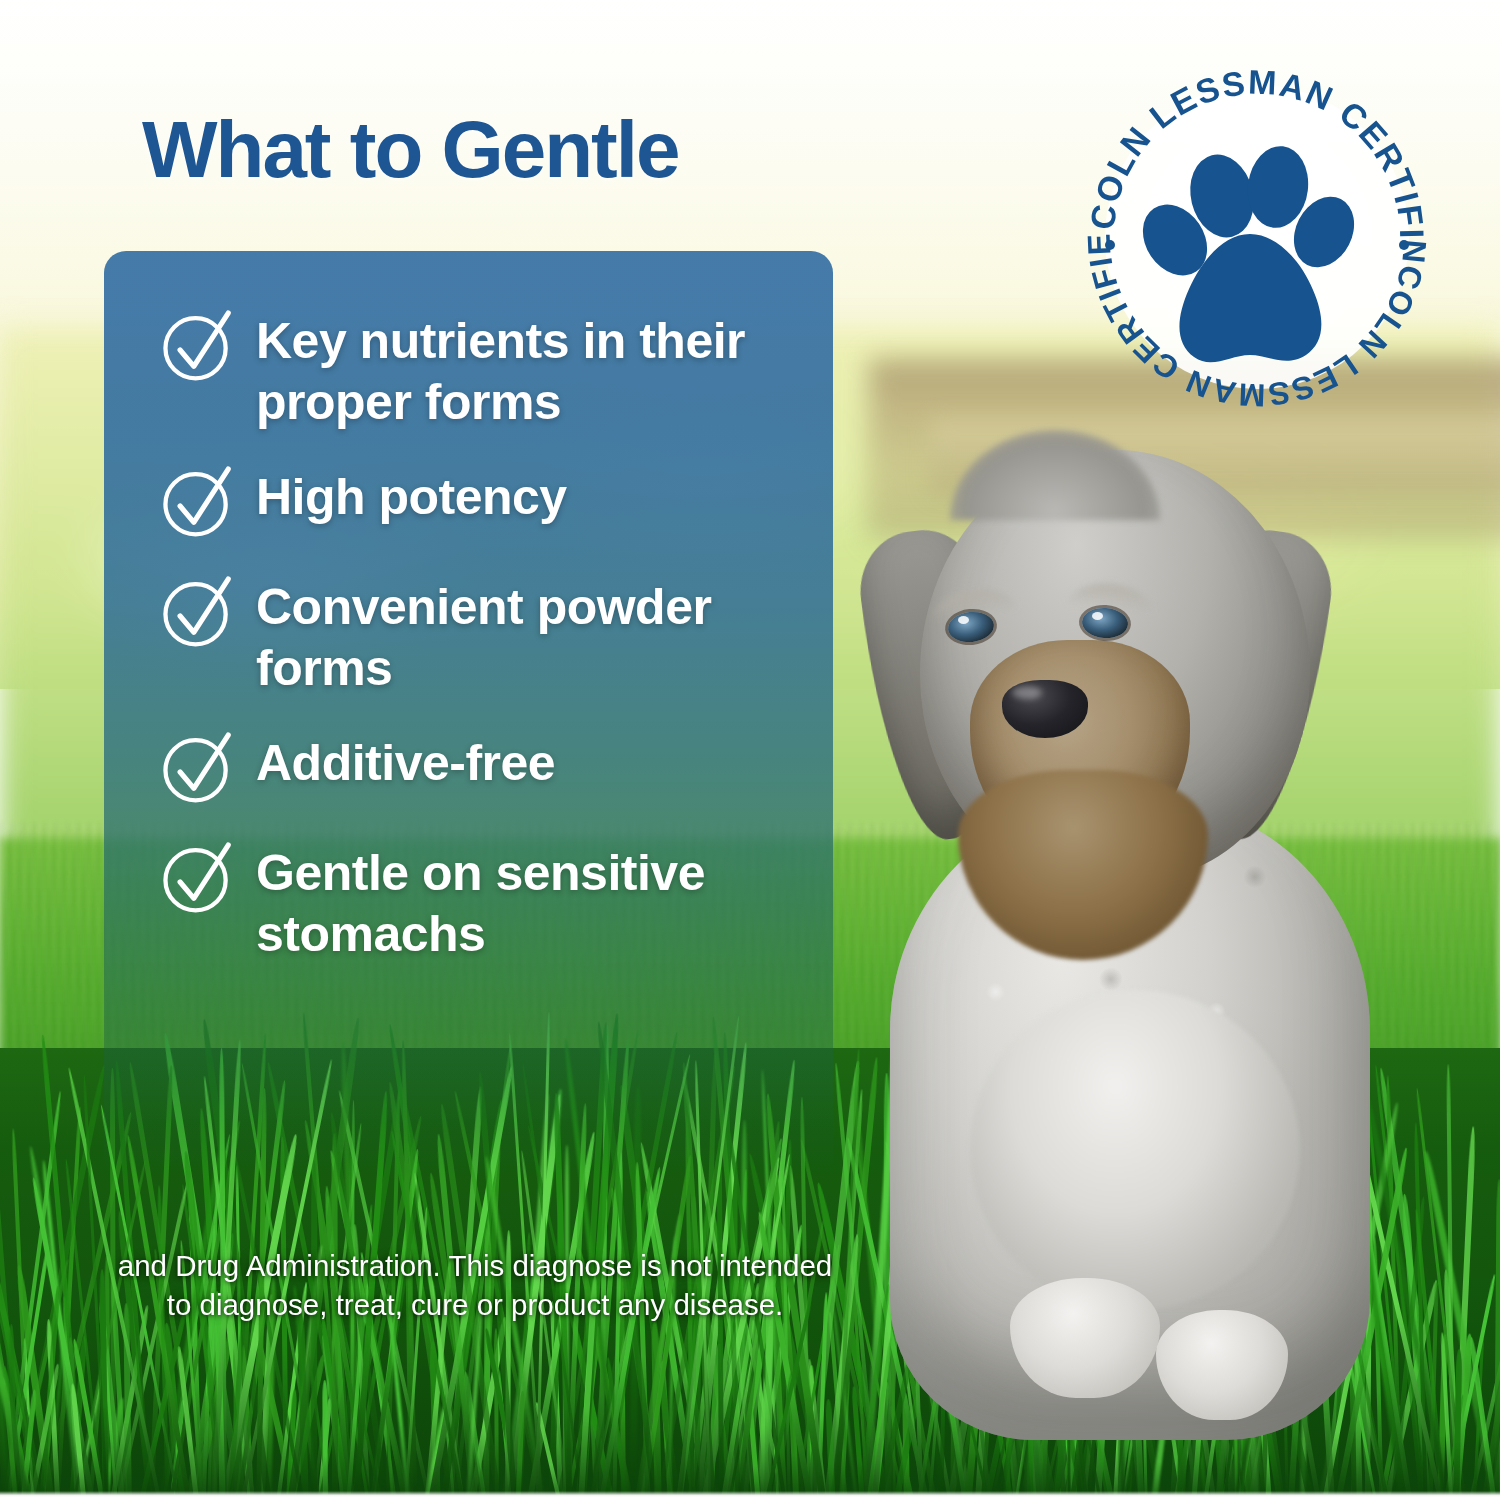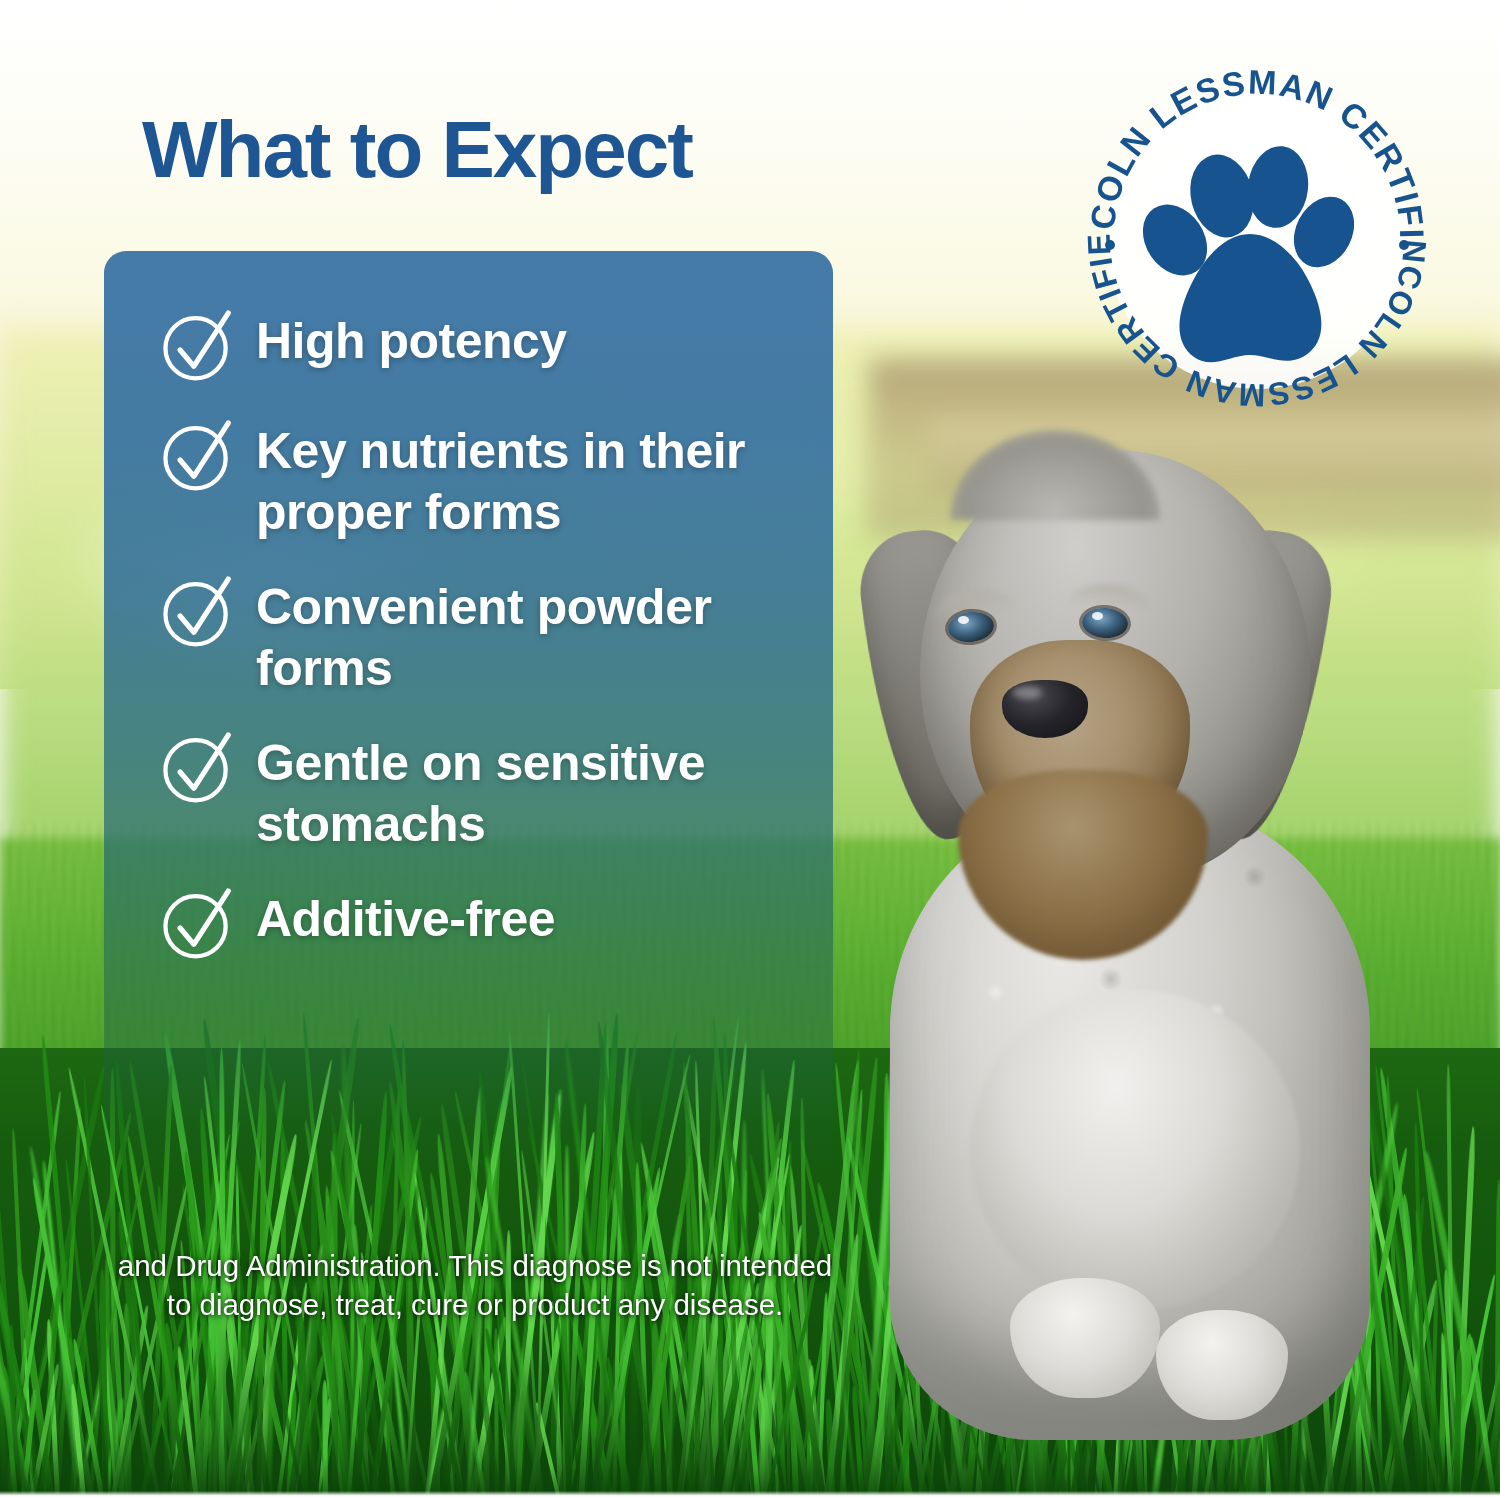--- a/index.html
+++ b/index.html
@@ -798,21 +798,21 @@
     <div class="dog-muzzle"></div>
     <div class="dog-beard"></div>
     <div class="dog-eye left"></div>
     <div class="dog-eye right"></div>
     <div class="dog-eye-hl l"></div>
     <div class="dog-eye-hl r"></div>
     <div class="dog-nose"></div>
     <div class="dog-nose-hl"></div>
   </div>
 
-  <div class="title">What to Expect</div>
+  <div class="title">What to Gentle</div>
 
   <div class="badge">
     <svg viewBox="0 0 370 370" xmlns="http://www.w3.org/2000/svg">
       <defs>
         <path id="arcTop" d="M 42 185 A 143 143 0 0 1 328 185"></path>
         <path id="arcBot" d="M 332 185 A 147 147 0 0 1 38 185"></path>
       </defs>
 
       <circle cx="185" cy="185" r="152" fill="#ffffff" opacity="0.92"></circle>
       <circle cx="185" cy="185" r="115" fill="#ffffff" opacity="0.55"></circle>
@@ -847,61 +847,61 @@
   <div class="panel">
     <div class="bullets">
 
       <div class="bullet">
         <span class="check">
           <svg viewBox="0 0 100 100">
             <circle cx="46" cy="55" r="35" fill="none" stroke="#ffffff" stroke-width="5"></circle>
             <path d="M 28 57 L 44 76 L 84 14" fill="none" stroke="#ffffff" stroke-width="6" stroke-linecap="round" stroke-linejoin="round"></path>
           </svg>
         </span>
-        <span class="bullet-text">High potency</span>
+        <span class="bullet-text">Key nutrients in their proper forms</span>
       </div>
 
       <div class="bullet">
         <span class="check">
           <svg viewBox="0 0 100 100">
             <circle cx="46" cy="55" r="35" fill="none" stroke="#ffffff" stroke-width="5"></circle>
             <path d="M 28 57 L 44 76 L 84 14" fill="none" stroke="#ffffff" stroke-width="6" stroke-linecap="round" stroke-linejoin="round"></path>
           </svg>
         </span>
-        <span class="bullet-text">Key nutrients in their proper forms</span>
+        <span class="bullet-text">High potency</span>
       </div>
 
       <div class="bullet">
         <span class="check">
           <svg viewBox="0 0 100 100">
             <circle cx="46" cy="55" r="35" fill="none" stroke="#ffffff" stroke-width="5"></circle>
             <path d="M 28 57 L 44 76 L 84 14" fill="none" stroke="#ffffff" stroke-width="6" stroke-linecap="round" stroke-linejoin="round"></path>
           </svg>
         </span>
         <span class="bullet-text">Convenient powder forms</span>
       </div>
 
       <div class="bullet">
         <span class="check">
           <svg viewBox="0 0 100 100">
             <circle cx="46" cy="55" r="35" fill="none" stroke="#ffffff" stroke-width="5"></circle>
             <path d="M 28 57 L 44 76 L 84 14" fill="none" stroke="#ffffff" stroke-width="6" stroke-linecap="round" stroke-linejoin="round"></path>
           </svg>
         </span>
-        <span class="bullet-text">Gentle on sensitive stomachs</span>
+        <span class="bullet-text">Additive-free</span>
       </div>
 
       <div class="bullet">
         <span class="check">
           <svg viewBox="0 0 100 100">
             <circle cx="46" cy="55" r="35" fill="none" stroke="#ffffff" stroke-width="5"></circle>
             <path d="M 28 57 L 44 76 L 84 14" fill="none" stroke="#ffffff" stroke-width="6" stroke-linecap="round" stroke-linejoin="round"></path>
           </svg>
         </span>
-        <span class="bullet-text">Additive-free</span>
+        <span class="bullet-text">Gentle on sensitive stomachs</span>
       </div>
 
     </div>
   </div>
 
   <div class="disclaimer">
     <span>and Drug Administration. This diagnose is not intended</span>
     <span>to diagnose, treat, cure or product any disease.</span>
   </div>
 

